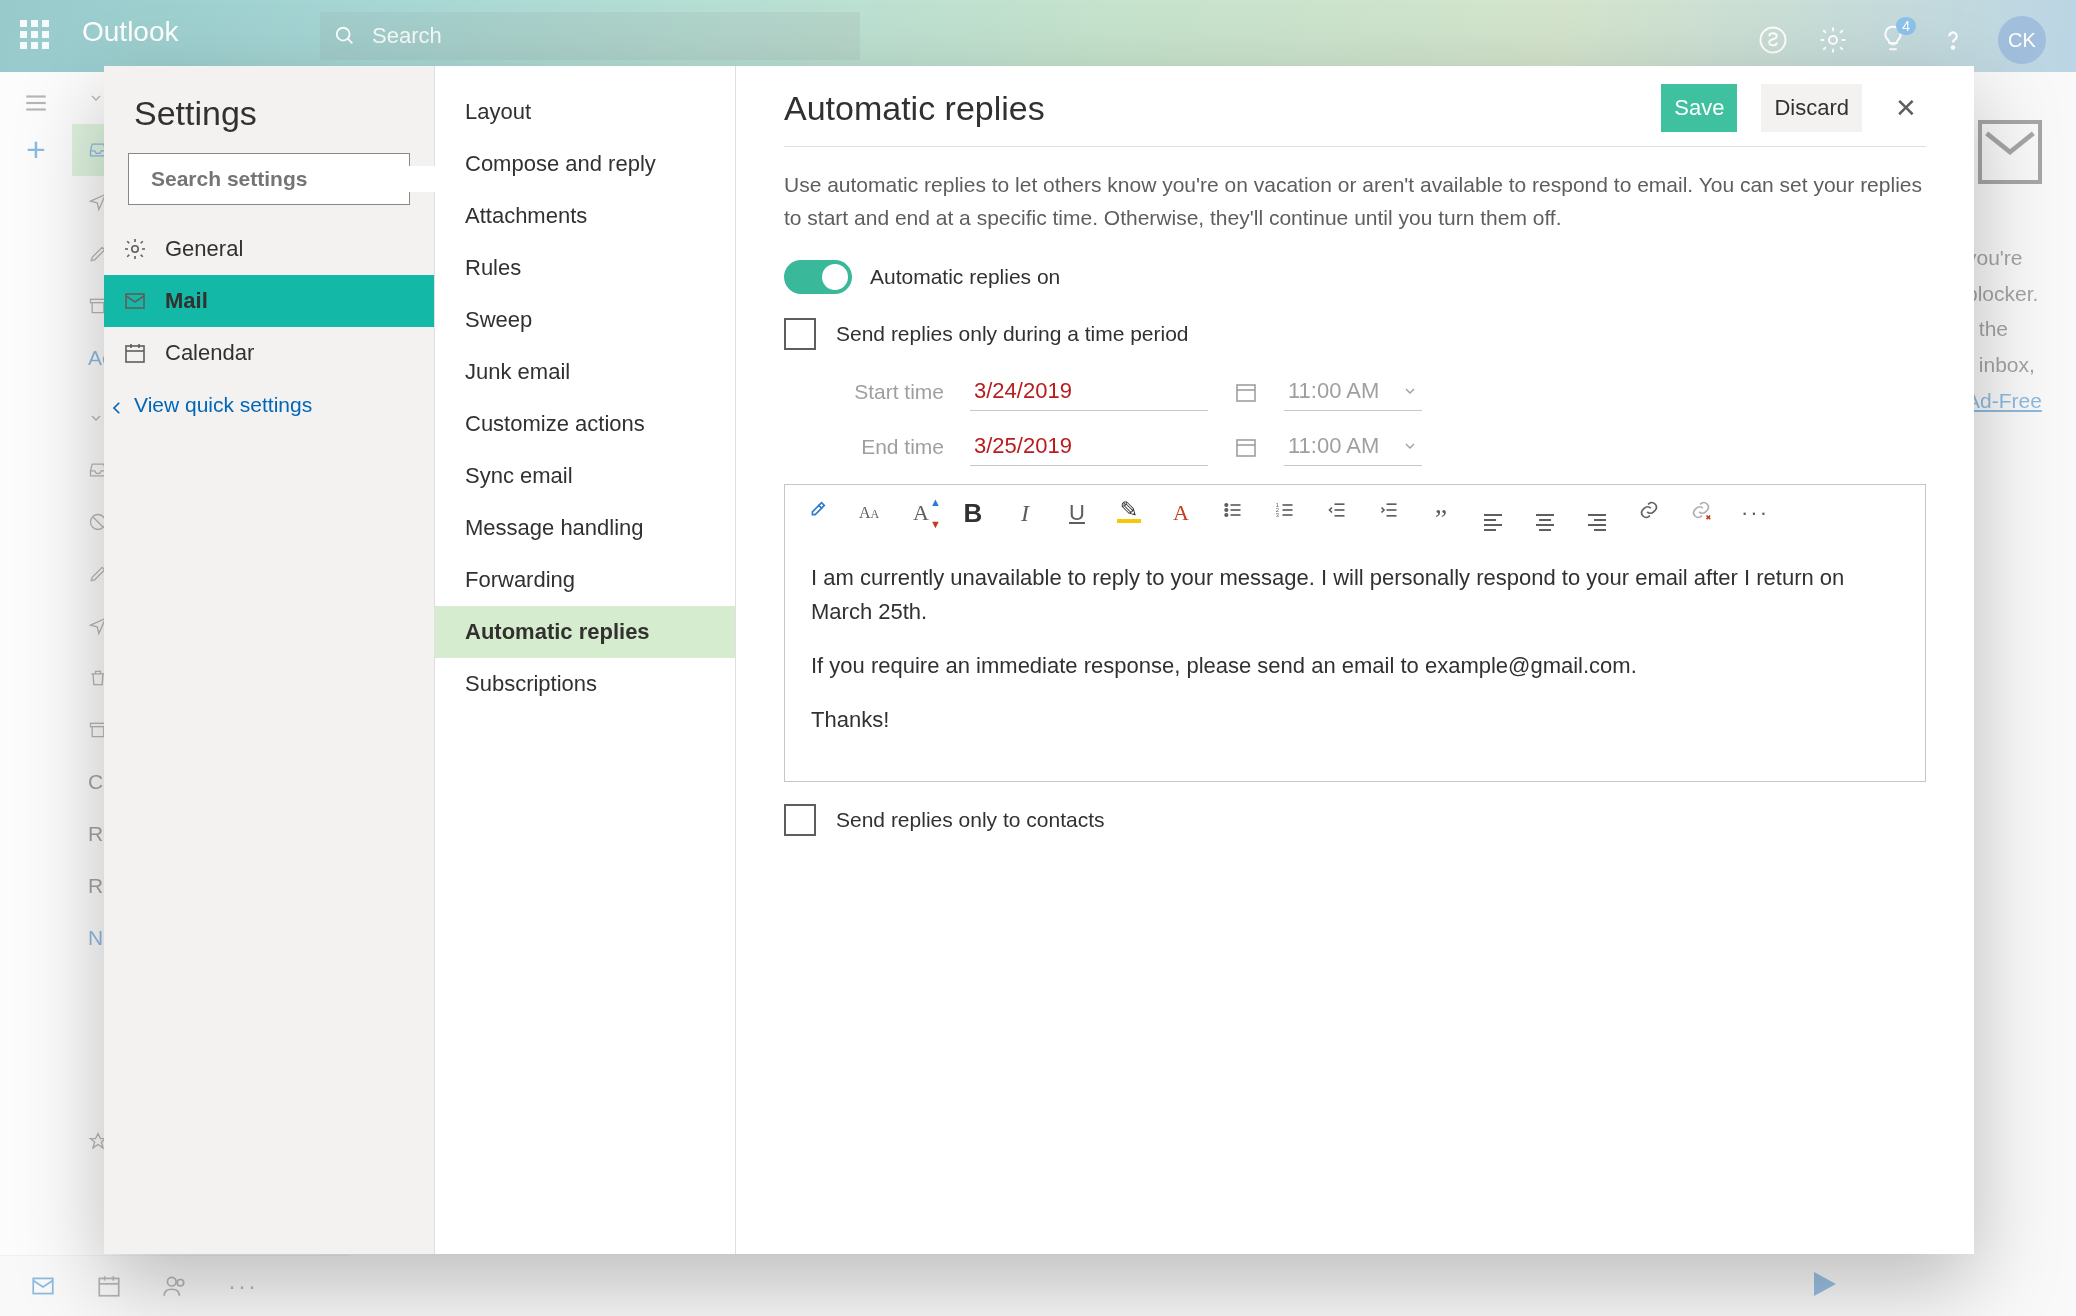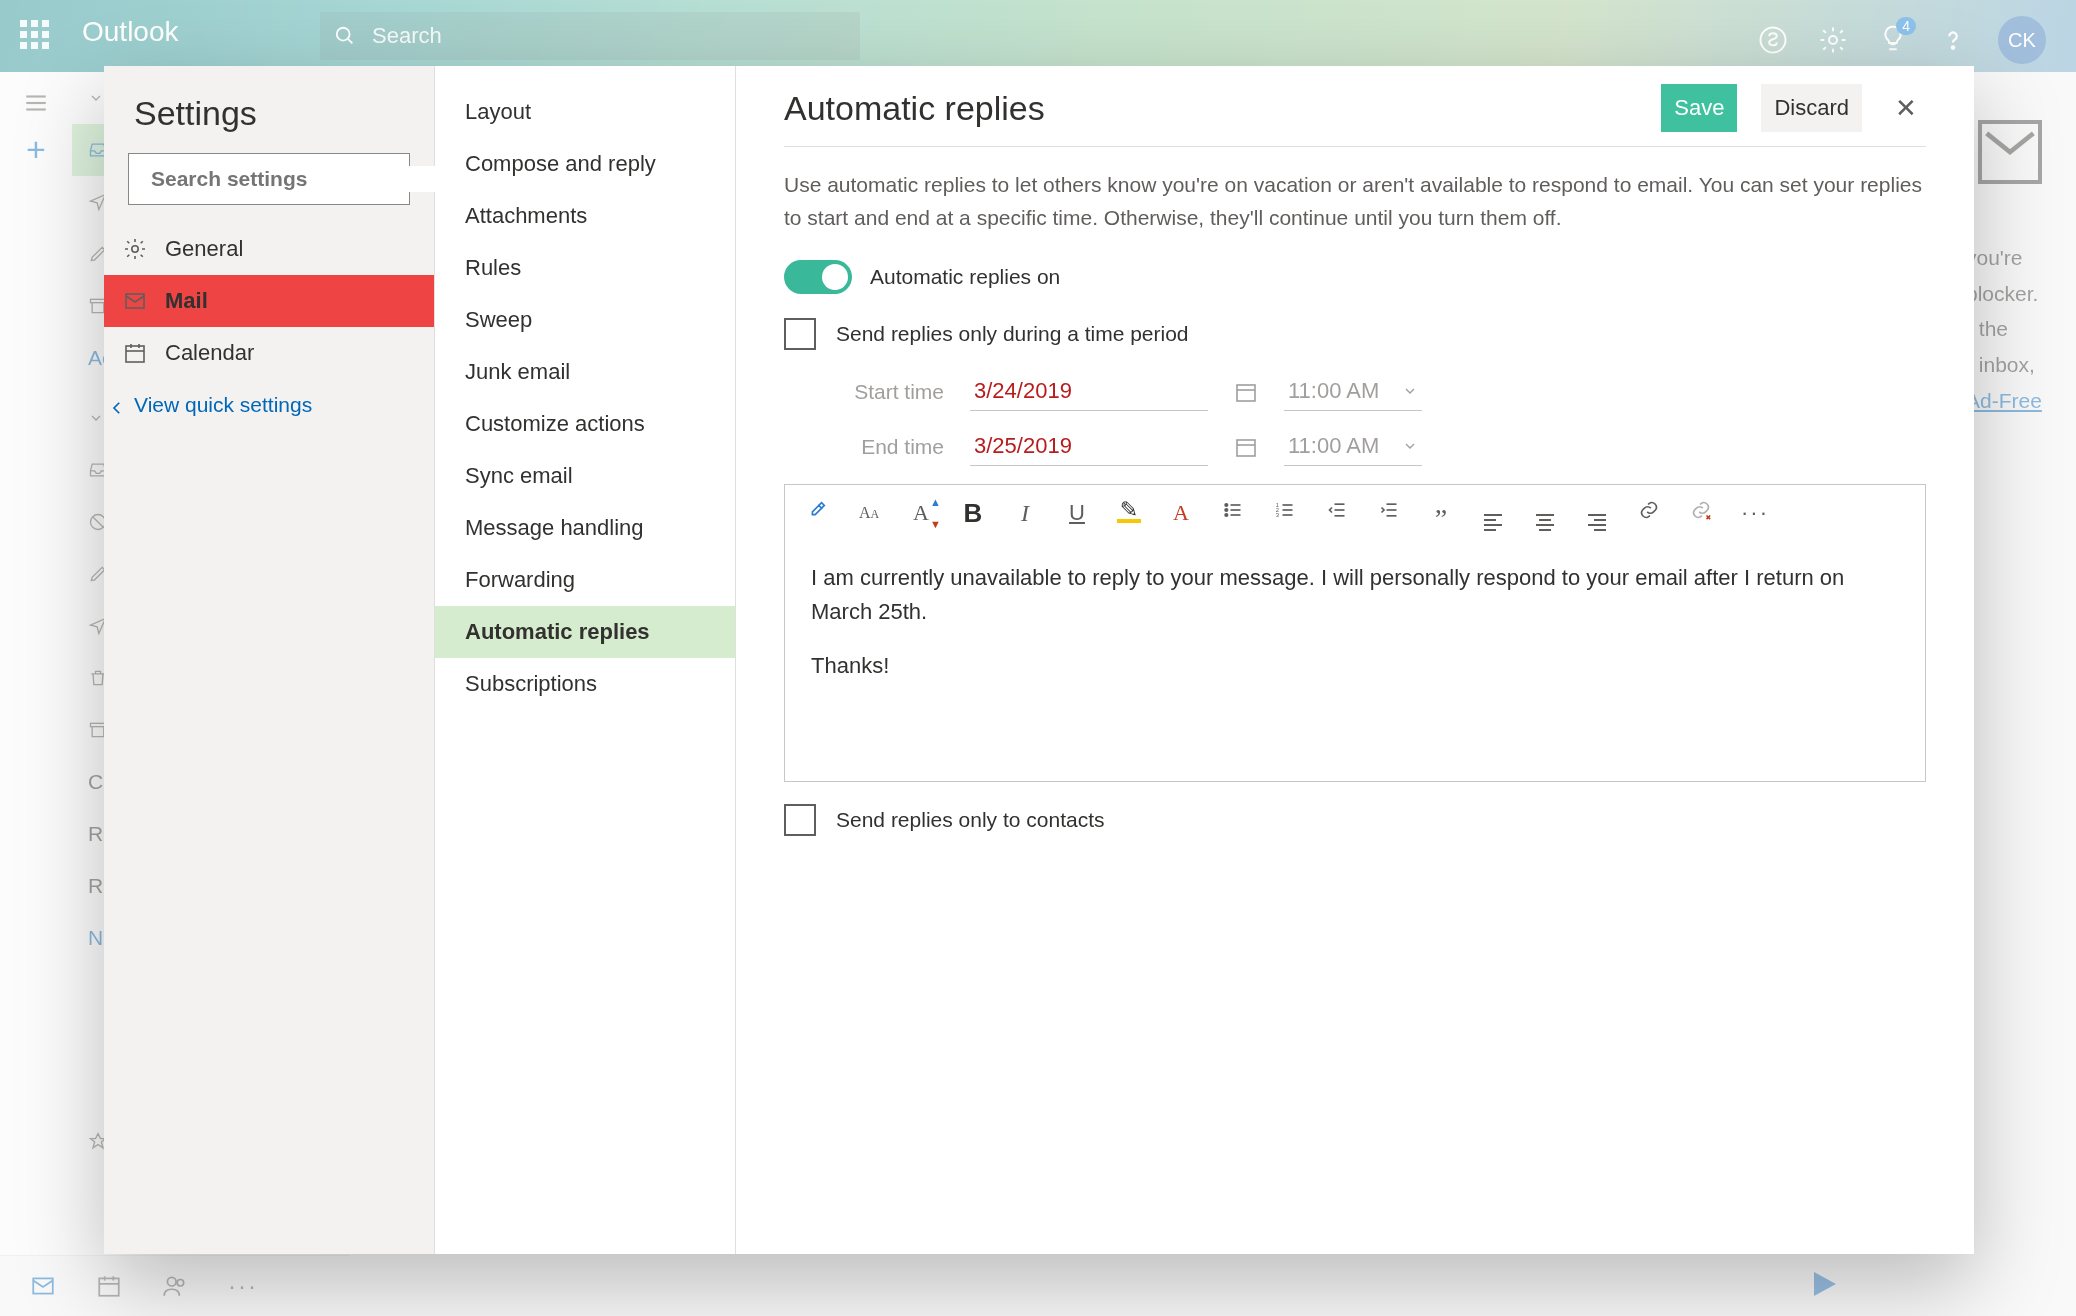--- a/index.html
+++ b/index.html
@@ -156,21 +156,21 @@
   .searchbox svg { margin: 0 10px; color: #41a5ee; }
   .searchbox input {
     flex:1; border:none; outline:none; font-size:21px;font-weight:bold;
   }
   .cat {
     display: flex; align-items: center; gap: 18px;
     padding: 13px 19px;
     font-size: 22px; color:#323130;
   }
   .cat.sel {
-    background: #ef4444; font-weight: 600;
+    background: #14b8a6; font-weight: 600;
   }
   .cat svg { color:#605e5c; }
   .quick {
     display:flex; align-items:flex-end; gap:8px;
     padding: 14px 4px; color:#0067b8; font-size:21px;
   }
 
   
   .col2 {
     width: 300px;
@@ -658,20 +658,21 @@
               <path d="M10 14a5 5 0 0 0 7 0l2-2a5 5 0 0 0-7-7l-1 1"></path>
               <path d="M14 10a5 5 0 0 0-7 0l-2 2a5 5 0 0 0 7 7l1-1"></path>
               <line x1="18" y1="18" x2="22" y2="22" stroke="#c43b1d"></line>
               <line x1="22" y1="18" x2="18" y2="22" stroke="#c43b1d"></line>
             </svg>
         </span>
         <span class="tb" style="letter-spacing:2px;">···</span>
       </div>
       <div class="editarea" contenteditable="true" style="">
         <p>I am currently unavailable to reply to your message. I will personally respond to your email after I return on March 25th.</p>
+        <p>If you require an immediate response, please send an email to example@gmail.com.</p>
         <p>Thanks!</p>
       </div>
     </div>
 
     <div class="chk2">
       <div class="box"></div>
       <div>Send replies only to contacts</div>
     </div>
   </div>
 

